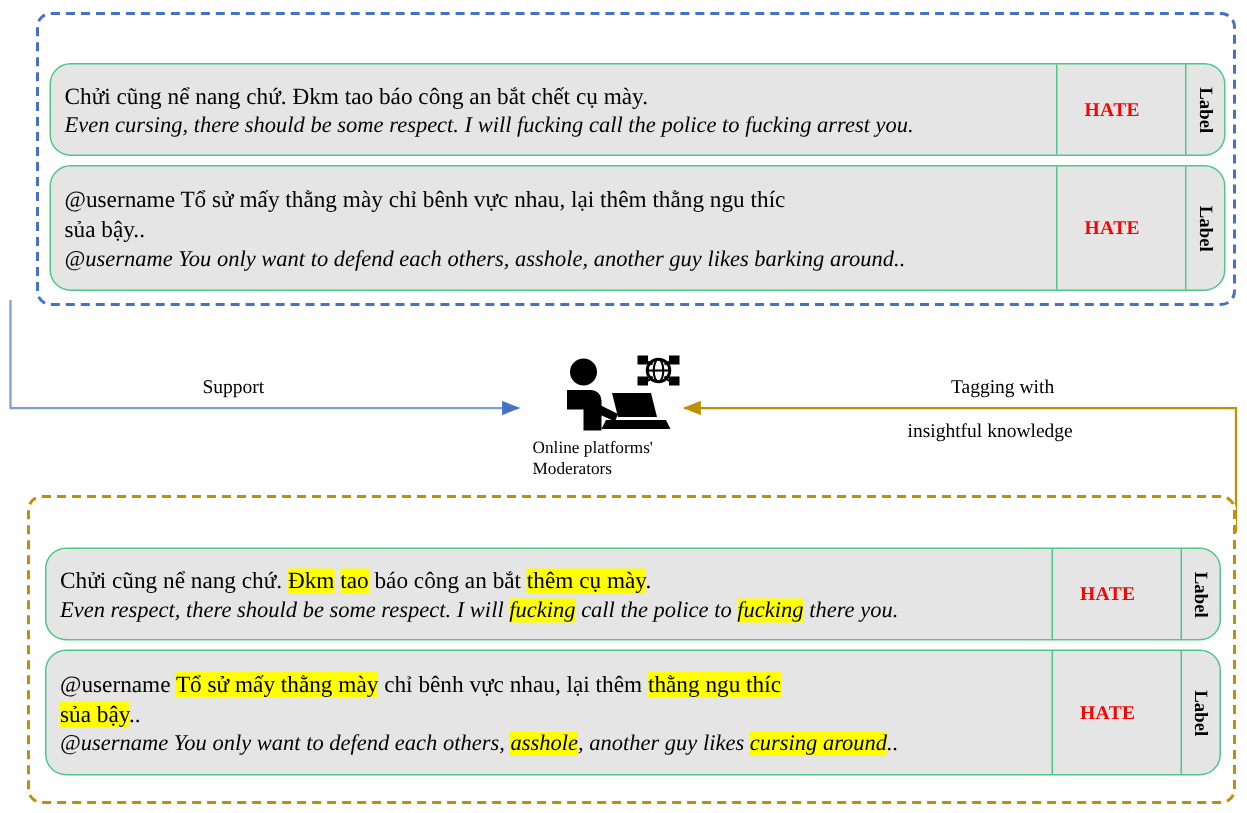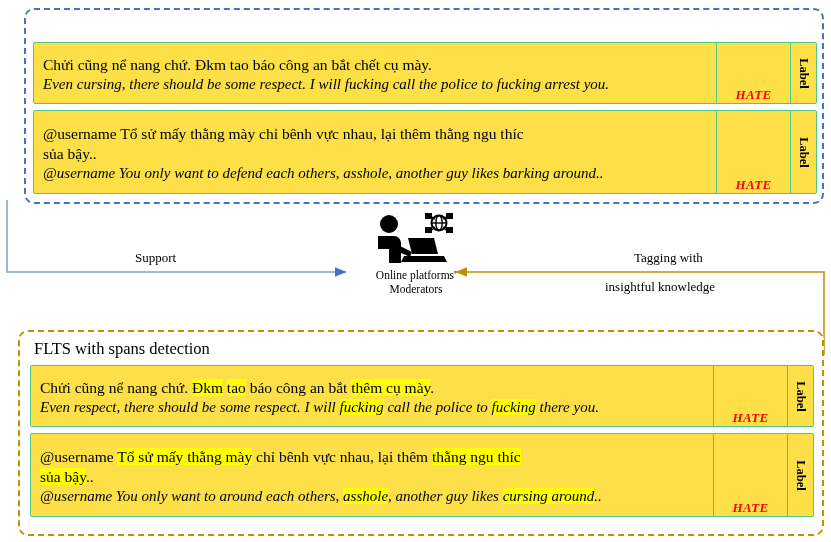--- a/index.html
+++ b/index.html
@@ -44,24 +44,25 @@
     font-size: 16.5px;
     line-height: 22px;
     white-space: nowrap;
   }
 
   
   .row {
     position: absolute;
     box-sizing: border-box;
     border: 1.6px solid #4FC78A;
-    border-radius: 2px;
-    background: #fde047;
+    border-radius: 14px;
+    background: #e5e5e5;
     display: flex;
     align-items: stretch;
+    gap: 12px;
   }
   .row-text {
     flex: 1 1 auto;
     box-sizing: border-box;
     padding: 5px 8px 4px 9px;
     display: flex;
     flex-direction: column;
     justify-content: center;
     overflow: hidden;
   }
@@ -77,23 +78,22 @@
     white-space: nowrap;
   }
   .hl {
     background: #FFFF00;
   }
   .row-label-cell {
     flex: 0 0 74px;
     box-sizing: border-box;
     border-left: 1.6px solid #4FC78A;
     display: flex;
-    align-items: flex-end;
+    align-items: center;
     justify-content: center;
-    font-style: italic;
   }
   .hate {
     color: #FF0000;
     font-weight: bold;
     font-size: 13px;
     letter-spacing: .3px;
     font-family: "Liberation Serif", "DejaVu Serif", serif;
   }
   .row-side-cell {
     flex: 0 0 26px;
@@ -126,23 +126,22 @@
     position: absolute;
     font-size: 13px;
     line-height: 20px;
     white-space: nowrap;
   }
 
   
   #moderator-block {
     position: absolute;
     left: 355px;
-    top: 212px;
+    top: 236px;
     width: 122px;
-    text-align: center;
   }
   #moderator-icon {
     display: block;
     margin: 0 auto;
   }
   .moderator-caption {
     font-size: 11.5px;
     line-height: 14px;
     white-space: nowrap;
   }
@@ -224,40 +223,39 @@
     <line x1="64" y1="5" x2="67" y2="7" stroke="#000000" stroke-width="1.3"></line>
     <line x1="78" y1="5" x2="75" y2="7" stroke="#000000" stroke-width="1.3"></line>
     <line x1="64" y1="18" x2="67" y2="15" stroke="#000000" stroke-width="1.3"></line>
     <line x1="78" y1="18" x2="75" y2="15" stroke="#000000" stroke-width="1.3"></line>
   </svg>
   <div class="moderator-caption">Online platforms'</div>
   <div class="moderator-caption">Moderators</div>
 </div>
 
 <div class="panel" id="panel-bottom">
-  <div class="panel-title">FLTS with spans detection</div>
 
   <div class="row" style="left:10px; top:33px; width:784px; height:62px;">
     <div class="row-text">
       <div class="line-vi"><span>Chửi cũng nể nang chứ. </span><span class="hl">Đkm</span><span> </span><span class="hl">tao</span><span> báo công an bắt </span><span class="hl">thêm cụ mày</span><span>.</span></div>
       <div class="line-en"><span>Even respect, there should be some respect. I will </span><span class="hl">fucking</span><span> call the police to </span><span class="hl">fucking</span><span> there you.</span></div>
     </div>
     <div class="row-label-cell">
       <span class="hate">HATE</span>
     </div>
     <div class="row-side-cell">
       <span class="side-label">Label</span>
     </div>
   </div>
 
   <div class="row" style="left:10px; top:101px; width:784px; height:84px;">
     <div class="row-text">
       <div class="line-vi"><span>@username </span><span class="hl">Tổ sử mấy thằng mày</span><span> chỉ bênh vực nhau, lại thêm </span><span class="hl">thằng ngu thíc</span></div>
       <div class="line-vi"><span class="hl">sủa bậy</span><span>..</span></div>
-      <div class="line-en"><span>@username You only want to around each others, </span><span class="hl">asshole</span><span>, another guy likes </span><span class="hl">cursing around</span><span>..</span></div>
+      <div class="line-en"><span>@username You only want to defend each others, </span><span class="hl">asshole</span><span>, another guy likes </span><span class="hl">cursing around</span><span>..</span></div>
     </div>
     <div class="row-label-cell">
       <span class="hate">HATE</span>
     </div>
     <div class="row-side-cell">
       <span class="side-label">Label</span>
     </div>
   </div>
 </div>
 

